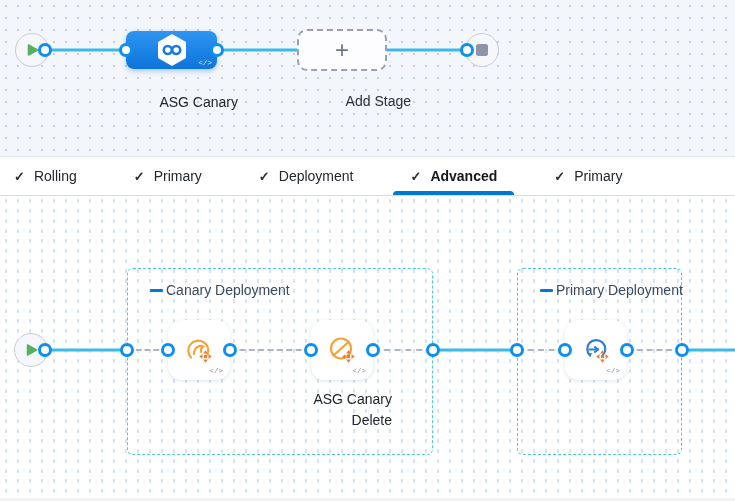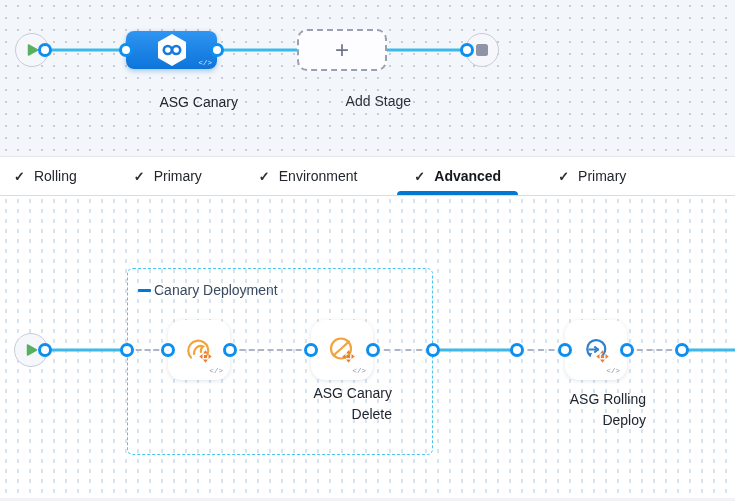--- a/index.html
+++ b/index.html
@@ -58,21 +58,21 @@
   .tab { position:relative; display:flex; align-items:center; gap:9px;
            font-size:14px; color:#22262e; cursor:pointer; white-space:nowrap; }
   .tab .check-icon { font-size:13px; font-weight:bold; color:#2c2f36; }
   .tab.active { font-weight:bold; color:#14181d; }
   .tab.active::after { content:""; position:absolute; left:-17px; right:-17px; bottom:0;
            height:4px; background:#0278d5; border-radius:4px 4px 0 0; }
 
   
   .step-group { position:absolute; top:72px; height:187px; border:1px dashed #49c5ef;
            border-radius:6px; z-index:0; }
-  .group-title { position:absolute; top:13px; left:10px; display:flex; align-items:center;
+  .group-title { position:absolute; top:13px; left:22px; display:flex; align-items:center;
            font-size:14px; color:#3c4a5d; white-space:nowrap; }
   .collapse-icon { display:inline-block; width:13px; height:3px; background:#0278d5;
            border-radius:1px; margin-right:3px; cursor:pointer; }
 
   
   .step-node { position:absolute; top:124px; width:62px; height:60px; border-radius:14px;
            background:#fff; box-shadow:0 1px 4px rgba(40,60,90,.14); z-index:2;
            display:flex; align-items:center; justify-content:center; cursor:pointer; }
   .step-node .code-icon { position:absolute; right:7px; bottom:5px; color:#8d93a3;
            font-family:"Liberation Mono",monospace; font-size:7.5px; }
@@ -126,38 +126,44 @@
     <div class="tab">
       <span class="check-icon">✓</span>
       <span>Rolling</span>
     </div>
     <div class="tab">
       <span class="check-icon">✓</span>
       <span>Primary</span>
     </div>
     <div class="tab">
       <span class="check-icon">✓</span>
-      <span>Environment</span>
+      <span>Deployment</span>
     </div>
     <div class="tab active">
       <span class="check-icon">✓</span>
       <span>Advanced</span>
     </div>
     <div class="tab">
       <span class="check-icon">✓</span>
       <span>Primary</span>
     </div>
   </div>
 
   <div class="exec-canvas">
 
     <div class="step-group" style="left:127px; width:306px;">
       <div class="group-title">
         <span class="collapse-icon"></span>
         <span>Canary Deployment</span>
+      </div>
+    </div>
+    <div class="step-group" style="left:517px; width:165px;">
+      <div class="group-title">
+        <span class="collapse-icon"></span>
+        <span>Primary Deployment</span>
       </div>
     </div>
 
     <div class="hline" style="left:45px;  top:154px; width:82px;"></div>
     <div class="hline" style="left:433px; top:154px; width:84px;"></div>
     <div class="hline" style="left:682px; top:154px; width:53px;"></div>
 
     <div class="dline" style="left:127px; top:154px; width:41px;"></div>
     <div class="dline" style="left:230px; top:154px; width:81px;"></div>
     <div class="dline" style="left:373px; top:154px; width:60px;"></div>
@@ -228,19 +234,18 @@
     <span class="port" style="left:168px; top:154px;"></span>
     <span class="port" style="left:230px; top:154px;"></span>
     <span class="port" style="left:311px; top:154px;"></span>
     <span class="port" style="left:373px; top:154px;"></span>
     <span class="port" style="left:433px; top:154px;"></span>
     <span class="port" style="left:517px; top:154px;"></span>
     <span class="port" style="left:565px; top:154px;"></span>
     <span class="port" style="left:627px; top:154px;"></span>
     <span class="port" style="left:682px; top:154px;"></span>
 
-    <div class="node-label" style="left:292px; top:187px; width:100px;">ASG Canary Delete</div>
-    <div class="node-label" style="left:546px; top:193px; width:100px;">ASG Rolling Deploy</div>
+    <div class="node-label" style="left:292px; top:193px; width:100px;">ASG Canary Delete</div>
 
     <div class="bottom-strip"></div>
   </div>
 
 </div>
 
 </body></html>

